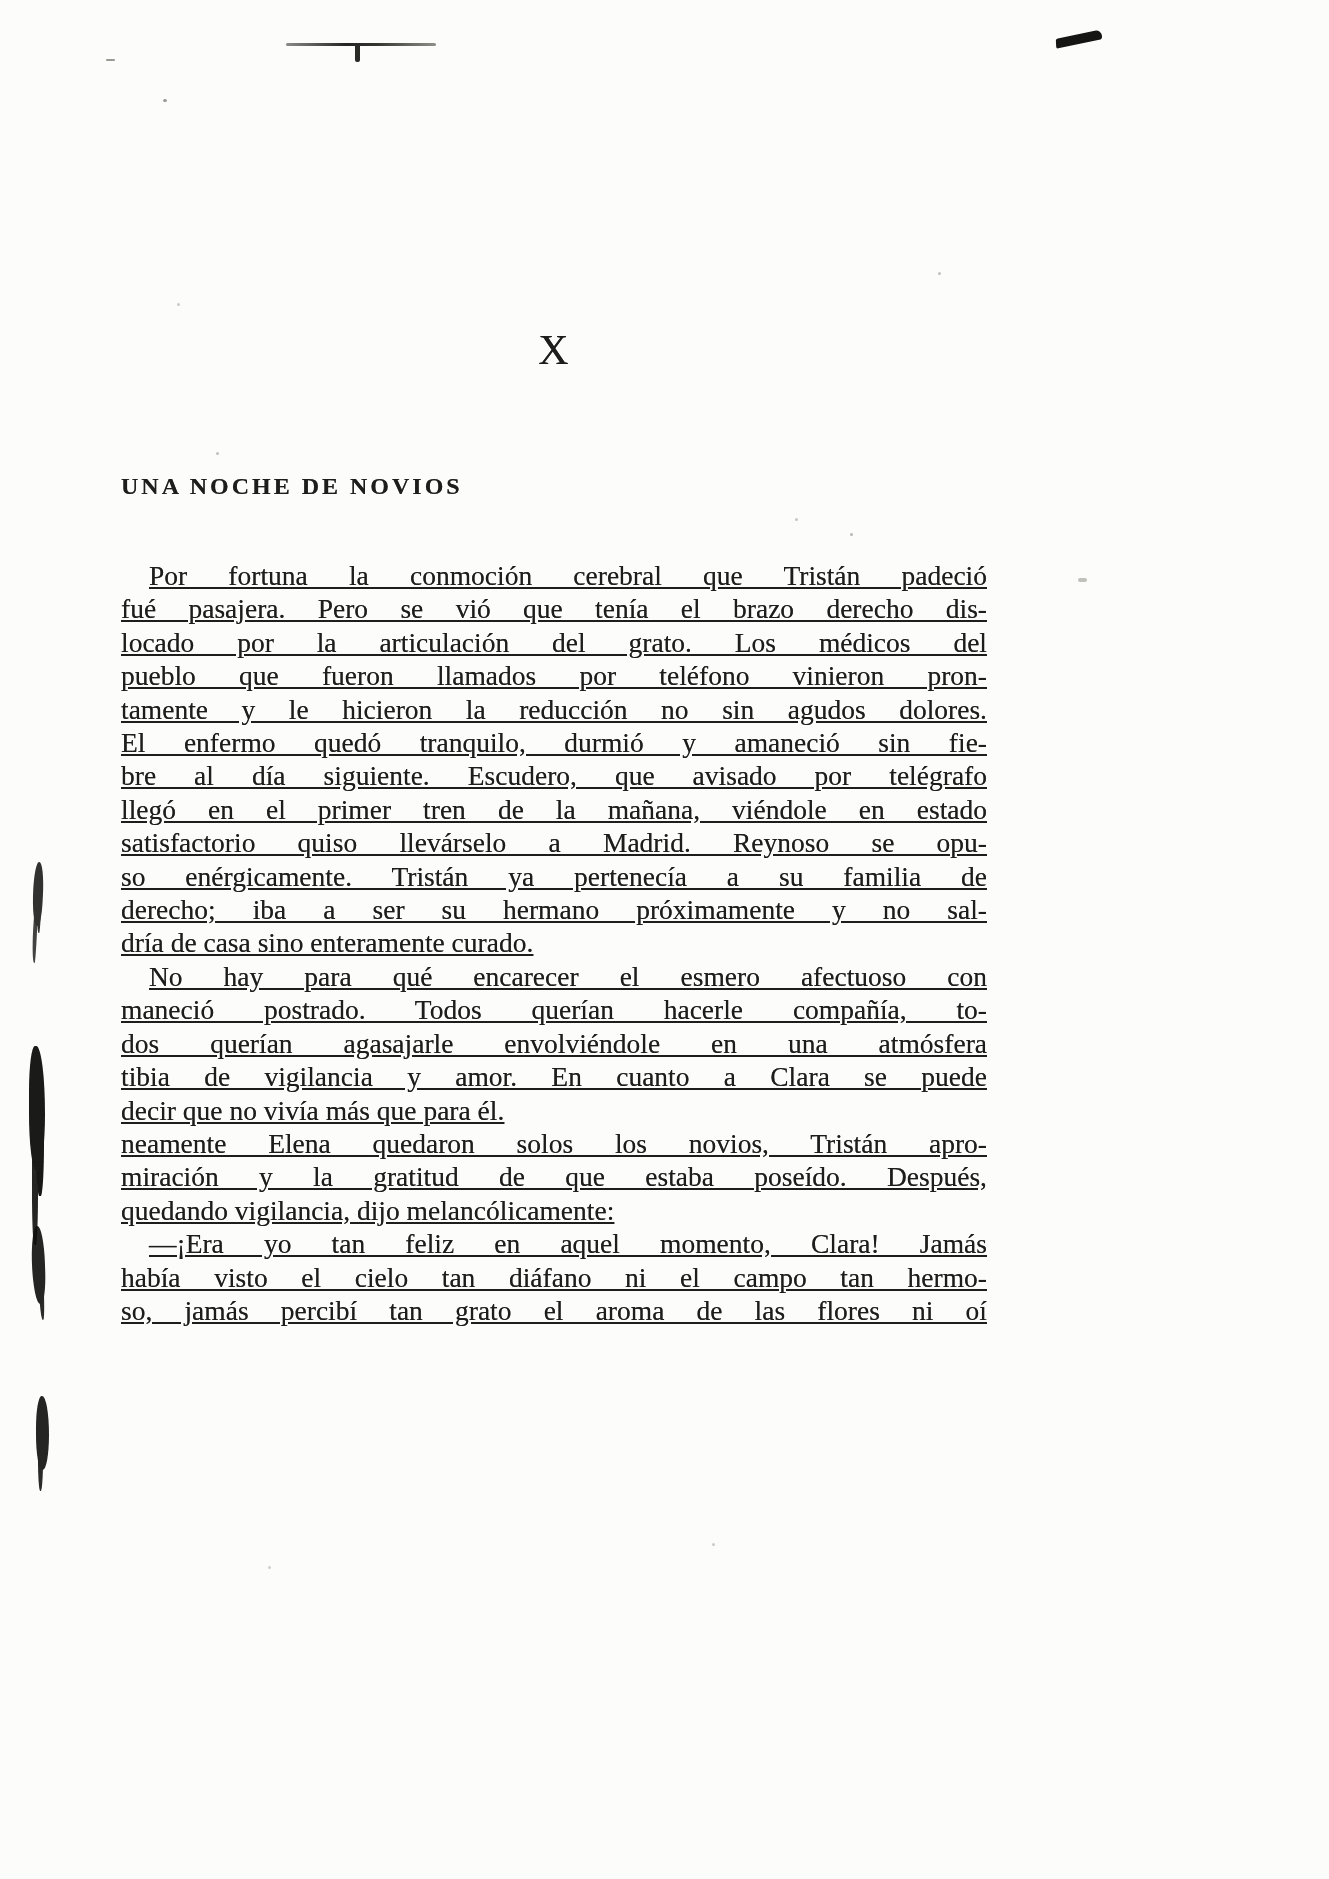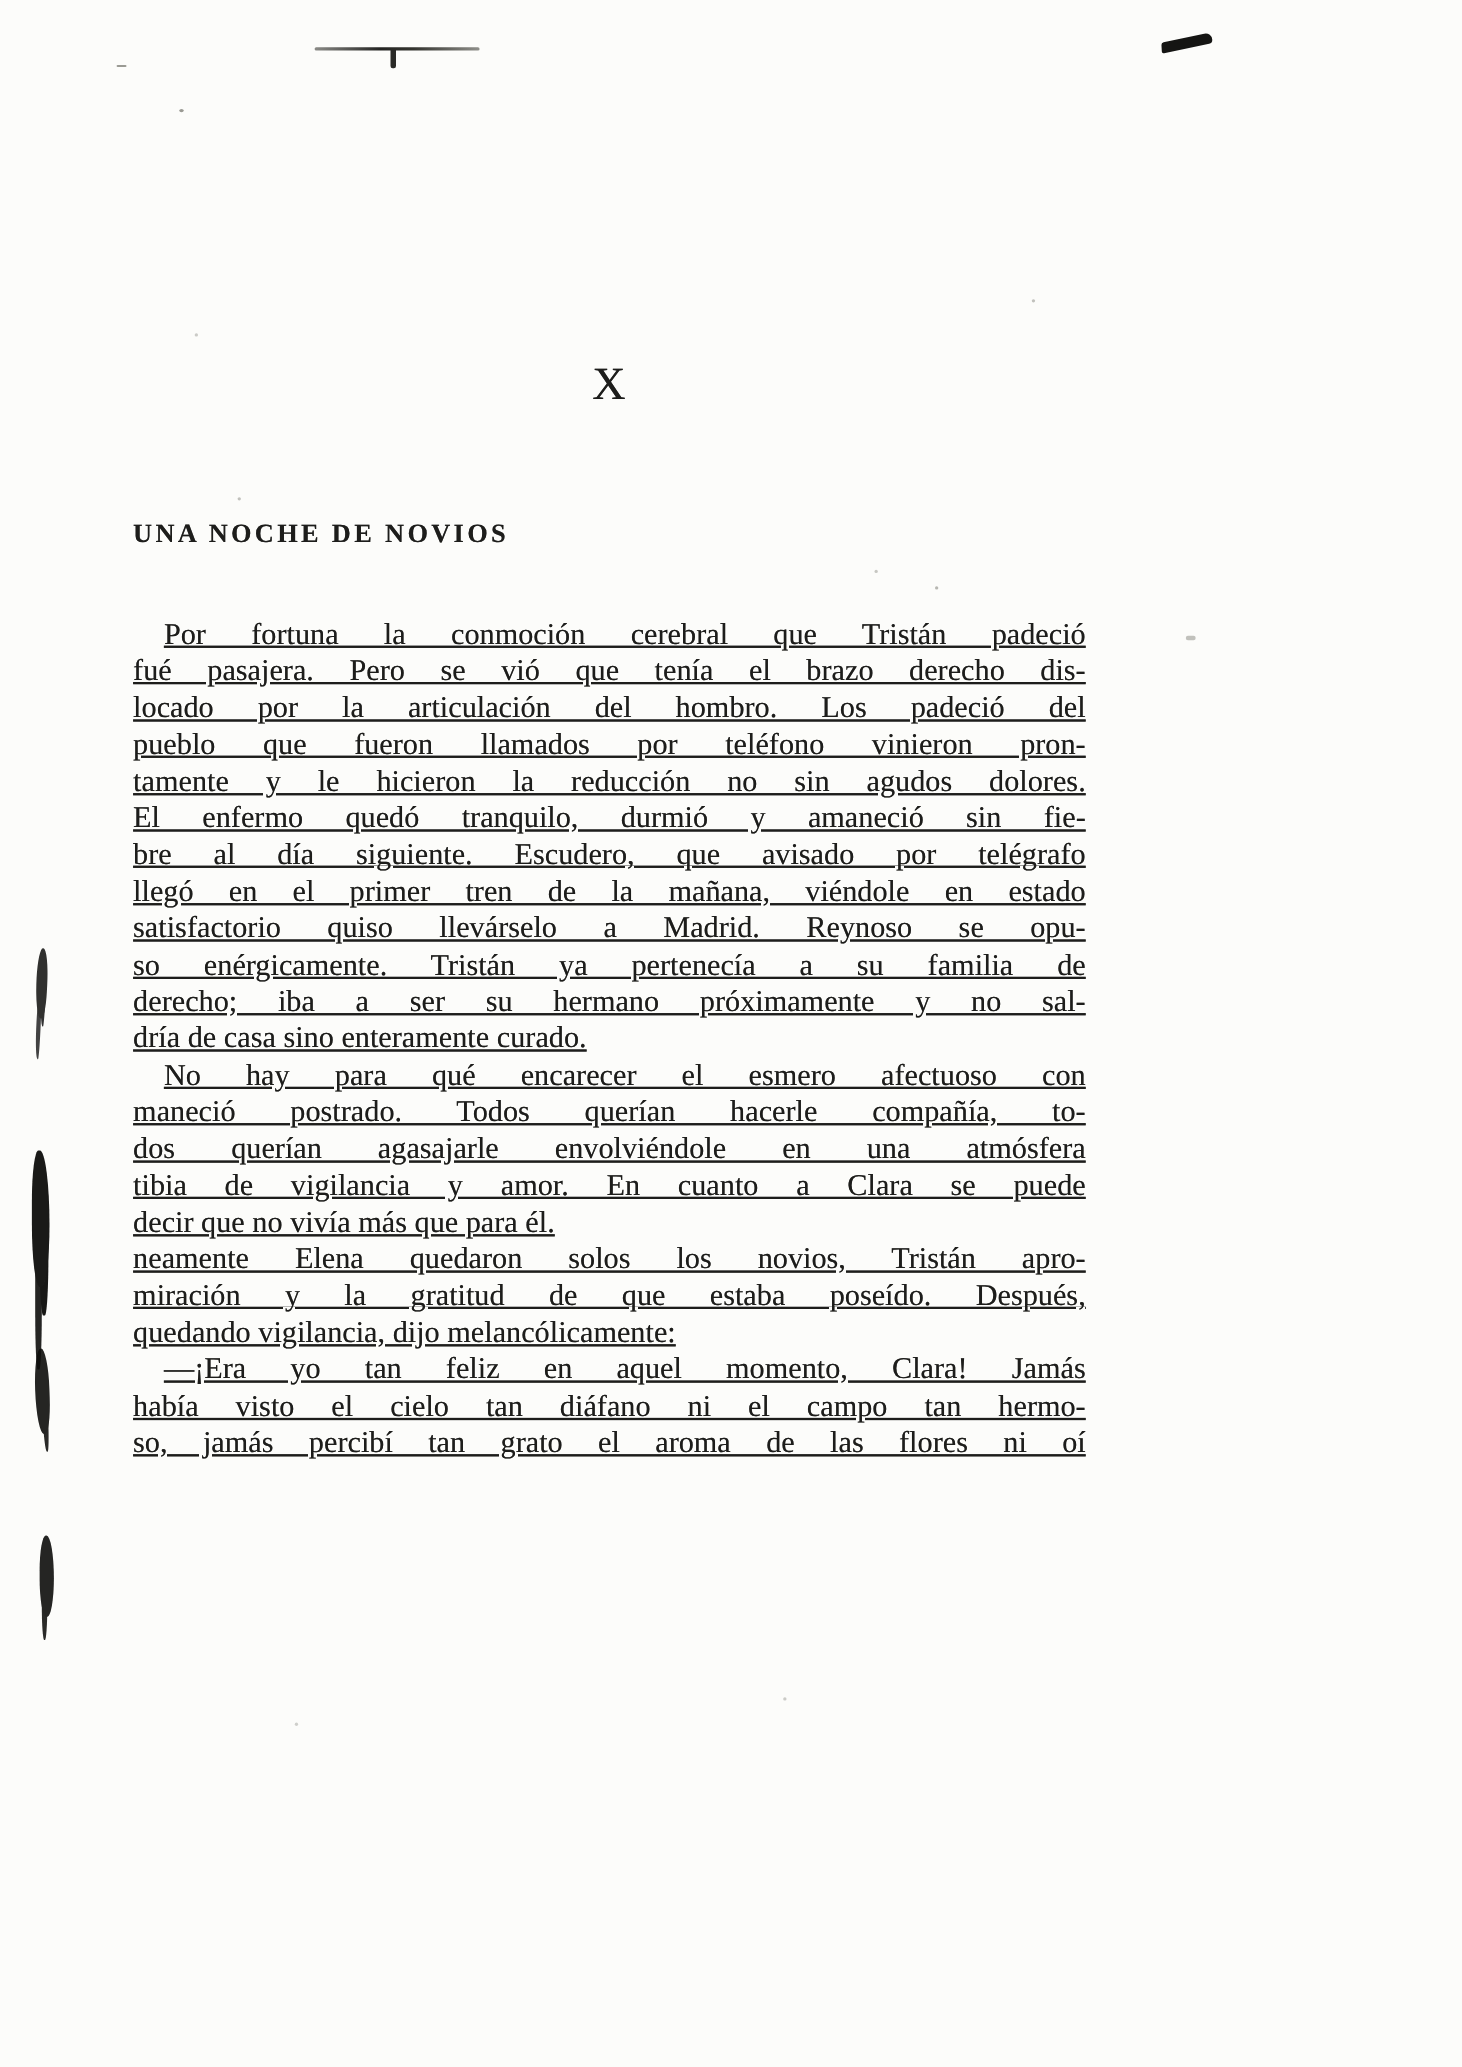--- a/index.html
+++ b/index.html
@@ -144,21 +144,21 @@
   <div class="speck" style="left:712px; top:1543px; width:3px; height:3px; opacity:0.5;"></div>
   <div class="speck" style="left:268px; top:1566px; width:3px; height:3px; opacity:0.45;"></div>
 
   <div class="chapter-number">X</div>
 
   <div class="chapter-title">UNA NOCHE DE NOVIOS</div>
 
   <div class="text-block">
       <div class="line first">Por fortuna la conmoción cerebral que Tristán padeció</div>
       <div class="line">fué pasajera. Pero se vió que tenía el brazo derecho dis-</div>
-      <div class="line">locado por la articulación del hombro. Los padeció del</div>
+      <div class="line">locado por la articulación del grato. Los médicos del</div>
       <div class="line">pueblo que fueron llamados por teléfono vinieron pron-</div>
       <div class="line">tamente y le hicieron la reducción no sin agudos dolores.</div>
       <div class="line">El enfermo quedó tranquilo, durmió y amaneció sin fie-</div>
       <div class="line">bre al día siguiente. Escudero, que avisado por telégrafo</div>
       <div class="line">llegó en el primer tren de la mañana, viéndole en estado</div>
       <div class="line">satisfactorio quiso llevárselo a Madrid. Reynoso se opu-</div>
       <div class="line">so enérgicamente. Tristán ya pertenecía a su familia de</div>
       <div class="line">derecho; iba a ser su hermano próximamente y no sal-</div>
       <div class="line last">dría de casa sino enteramente curado.</div>
       <div class="line first">No hay para qué encarecer el esmero afectuoso con</div>

